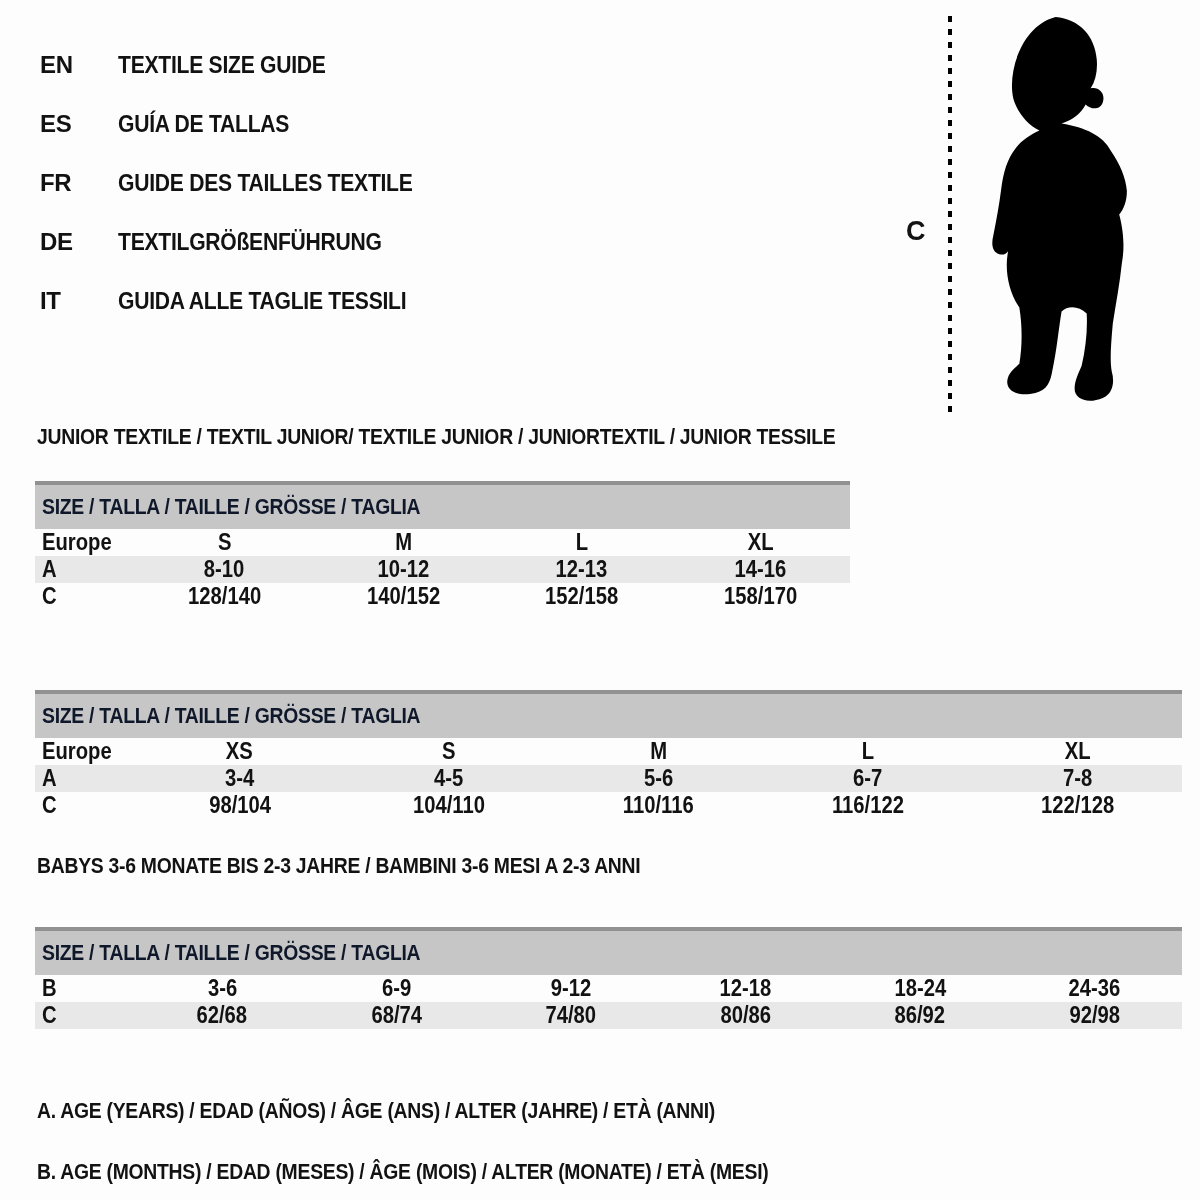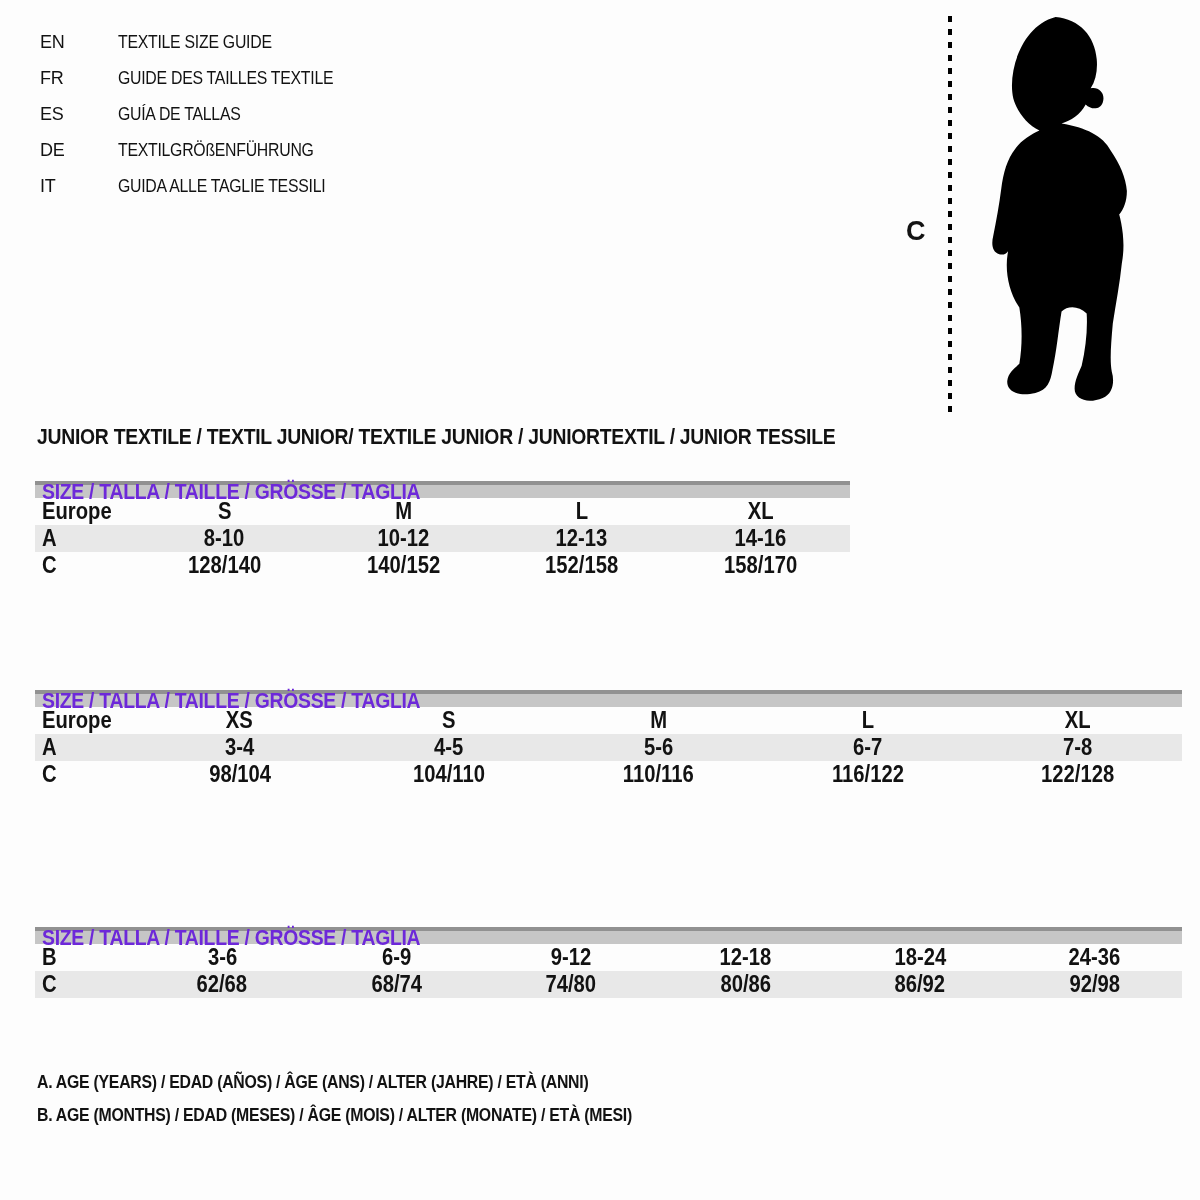--- a/index.html
+++ b/index.html
@@ -10,65 +10,65 @@
     -webkit-font-smoothing:antialiased;
   }
   .page { position:relative; width:1200px; height:1200px; overflow:hidden; }
 
   
   .cnd-l { display:inline-block; transform:scaleX(.88); transform-origin:0 50%; white-space:nowrap; }
   .cnd   { display:inline-block; transform:scaleX(.88); transform-origin:50% 50%; white-space:nowrap; }
 
   
   .lang-block { position:absolute; left:40px; top:24px; }
-  .lang-row { line-height:36px; font-size:18px; font-weight:normal; letter-spacing:-.3px; }
+  .lang-row { line-height:36px; font-size:24px; font-weight:bold; letter-spacing:-.3px;margin-top:23px; }
   .lang-code { display:inline-block; width:78px; vertical-align:top; }
 
   
   .measure-line { position:absolute; left:946px; top:16px; }
   .c-label { position:absolute; left:906px; top:216px; font-size:27px; font-weight:bold; }
   .baby-svg { position:absolute; left:962px; top:14px; }
 
   
   .sec-title { position:absolute; font-size:22px; font-weight:bold; letter-spacing:-.3px; line-height:33px; white-space:nowrap; }
   .sec-title .sub { font-size:.62em; vertical-align:-.28em; }
 
   
   .tbl { position:absolute; font-weight:bold; }
   .tbl-head {
-    height:17px; background:#c6c6c6; border-top:4px solid #919191;
+    height:48px; background:#c6c6c6; border-top:4px solid #919191;
     display:flex; align-items:center; padding-left:7px;
-    font-size:22px; color:#6d28d9; letter-spacing:-.3px;
+    font-size:22px; color:#0f172a; letter-spacing:-.3px;
   }
   .tbl-row { display:grid; height:27px; align-items:center; font-size:23px; }
   .cols4 { grid-template-columns:100px repeat(4,1fr); }
   .cols5 { grid-template-columns:100px repeat(5,1fr); }
   .cols6 { grid-template-columns:100px repeat(6,1fr); }
   .tbl-row .cell { text-align:center; }
   .tbl-row .lbl  { text-align:left; padding-left:7px; }
   .tbl-row.shaded { background:#e8e8e8; }
 
   
   .legend { position:absolute; left:37px; top:1066px; }
-  .legend-line { font-size:18px; font-weight:bold; line-height:33px; letter-spacing:-.3px; white-space:nowrap; }
+  .legend-line { font-size:22px; font-weight:bold; line-height:33px; letter-spacing:-.3px; white-space:nowrap;margin-top:28px; }
 </style>
 </head>
 <body>
 
 <div class="page">
 
   <div class="lang-block">
     <div class="lang-row">
       <span class="lang-code">EN</span><span class="cnd-l">TEXTILE SIZE GUIDE</span>
     </div>
     <div class="lang-row">
+      <span class="lang-code">ES</span><span class="cnd-l">GUÍA DE TALLAS</span>
+    </div>
+    <div class="lang-row">
       <span class="lang-code">FR</span><span class="cnd-l">GUIDE DES TAILLES TEXTILE</span>
-    </div>
-    <div class="lang-row">
-      <span class="lang-code">ES</span><span class="cnd-l">GUÍA DE TALLAS</span>
     </div>
     <div class="lang-row">
       <span class="lang-code">DE</span><span class="cnd-l">TEXTILGRÖßENFÜHRUNG</span>
     </div>
     <div class="lang-row">
       <span class="lang-code">IT</span><span class="cnd-l">GUIDA ALLE TAGLIE TESSILI</span>
     </div>
   </div>
 
   <svg class="measure-line" width="8" height="400" viewBox="0 0 8 400">
@@ -161,20 +161,21 @@
       <span class="cell lbl"><span class="cnd-l">C</span></span>
       <span class="cell"><span class="cnd">98/104</span></span>
       <span class="cell"><span class="cnd">104/110</span></span>
       <span class="cell"><span class="cnd">110/116</span></span>
       <span class="cell"><span class="cnd">116/122</span></span>
       <span class="cell"><span class="cnd">122/128</span></span>
     </div>
   </div>
 
   <div class="sec-title" style="left:37px; top:849px;">
+    <div><span class="cnd-l">BABYS 3-6 MONATE BIS 2-3 JAHRE / BAMBINI 3-6 MESI A 2-3 ANNI</span></div>
   </div>
   <div class="tbl" style="left:35px; top:927px; width:1147px;">
     <div class="tbl-head">
       <span class="cnd-l">SIZE / TALLA / TAILLE / GRÖSSE / TAGLIA</span>
     </div>
     <div class="tbl-row cols6">
       <span class="cell lbl"><span class="cnd-l">B</span></span>
       <span class="cell"><span class="cnd">3-6</span></span>
       <span class="cell"><span class="cnd">6-9</span></span>
       <span class="cell"><span class="cnd">9-12</span></span>

